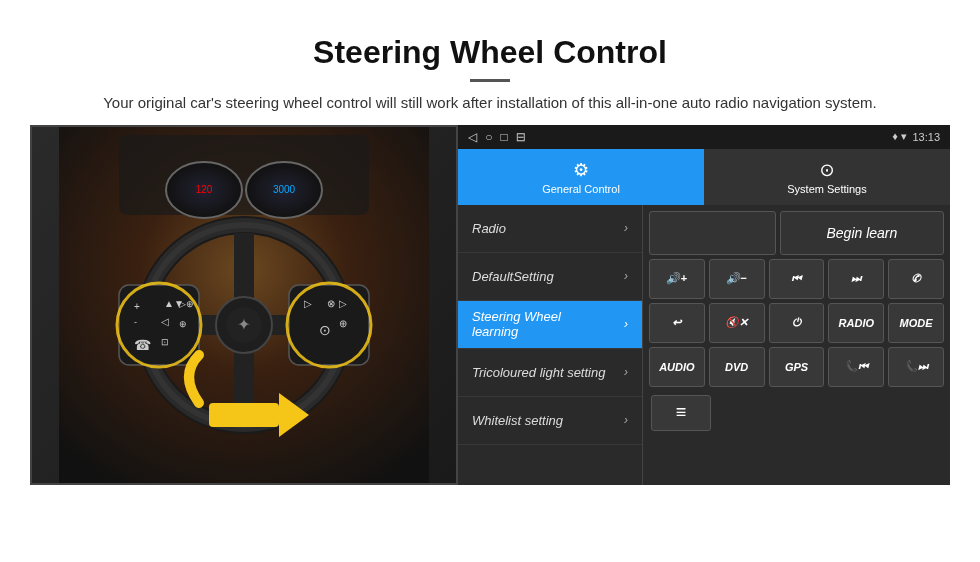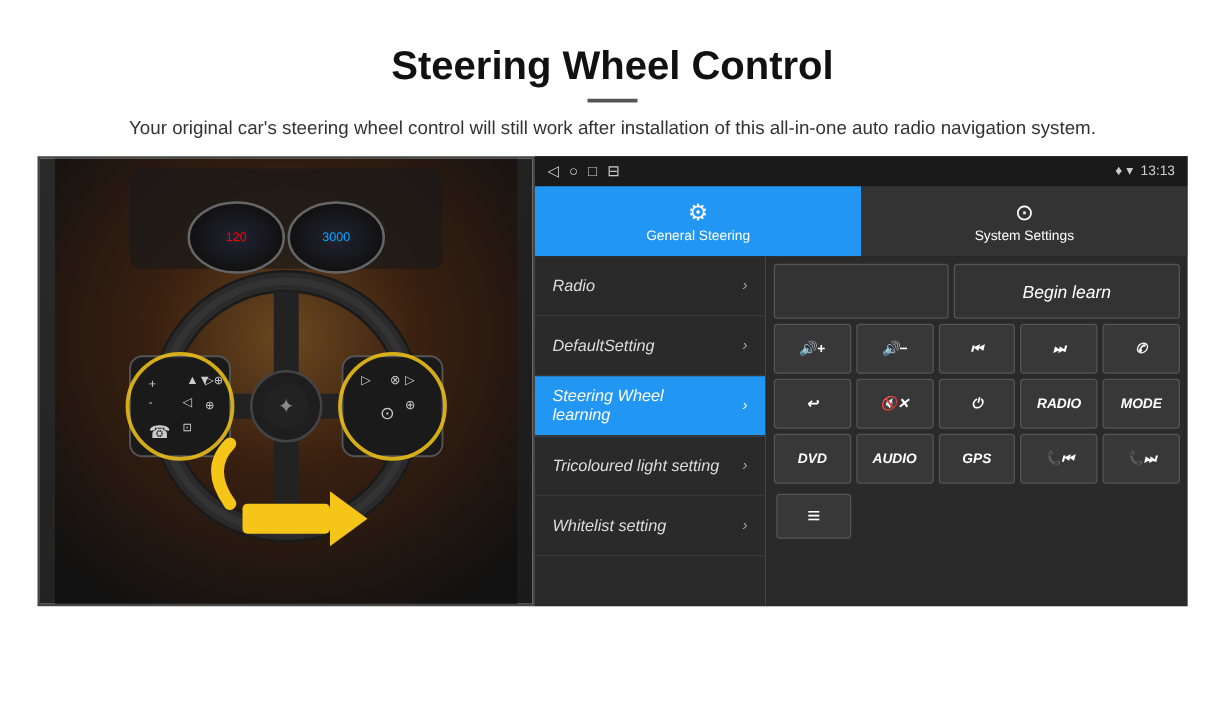--- a/index.html
+++ b/index.html
@@ -38,21 +38,21 @@
 
     .main-content {
       display: flex;
       flex-direction: row;
       padding: 0 30px;
       gap: 0;
     }
 
     
     .steering-wheel-img {
-      width: 398px;
+      width: 428px;
       height: 360px;
       background: linear-gradient(135deg, #2a2a2a 0%, #1a1a1a 100%);
       border: 2px solid #444;
       flex-shrink: 0;
       position: relative;
       overflow: hidden;
       display: flex;
       align-items: center;
       justify-content: center;
     }
@@ -342,21 +342,21 @@
       </div>
       <div class="status-bar-right">
         <span>♦ ▾</span>
         <span>13:13</span>
       </div>
     </div>
 
     <div class="settings-tabs">
       <div class="tab-general">
         <span class="tab-icon">⚙</span>
-        <span class="tab-label">General Steering</span>
+        <span class="tab-label">General Control</span>
       </div>
       <div class="tab-system">
         <span class="tab-icon">⊙</span>
         <span class="tab-label">System Settings</span>
       </div>
     </div>
 
     <div class="main-area">
 
       <div class="menu-panel">
@@ -420,24 +420,24 @@
           <div class="ctrl-btn">
             <span>RADIO</span>
           </div>
           <div class="ctrl-btn">
             <span>MODE</span>
           </div>
         </div>
 
         <div class="controls-grid">
           <div class="ctrl-btn">
+            <span>AUDIO</span>
+          </div>
+          <div class="ctrl-btn">
             <span>DVD</span>
-          </div>
-          <div class="ctrl-btn">
-            <span>AUDIO</span>
           </div>
           <div class="ctrl-btn">
             <span>GPS</span>
           </div>
           <div class="ctrl-btn">
             <span>📞⏮</span>
           </div>
           <div class="ctrl-btn">
             <span>📞⏭</span>
           </div>

